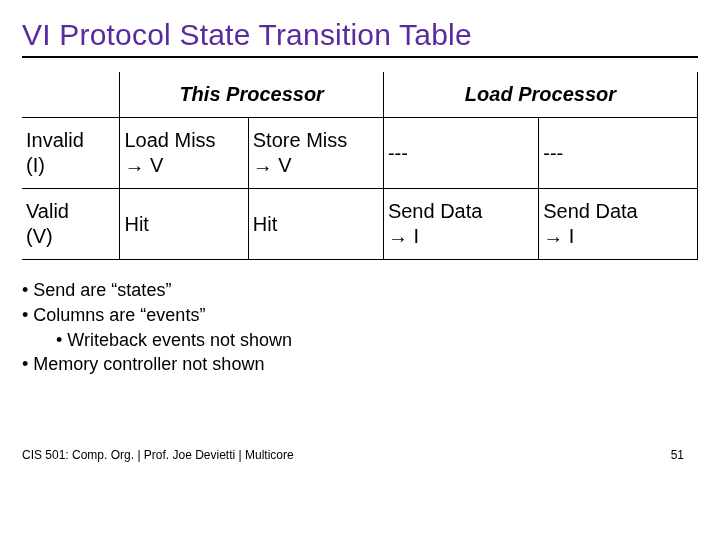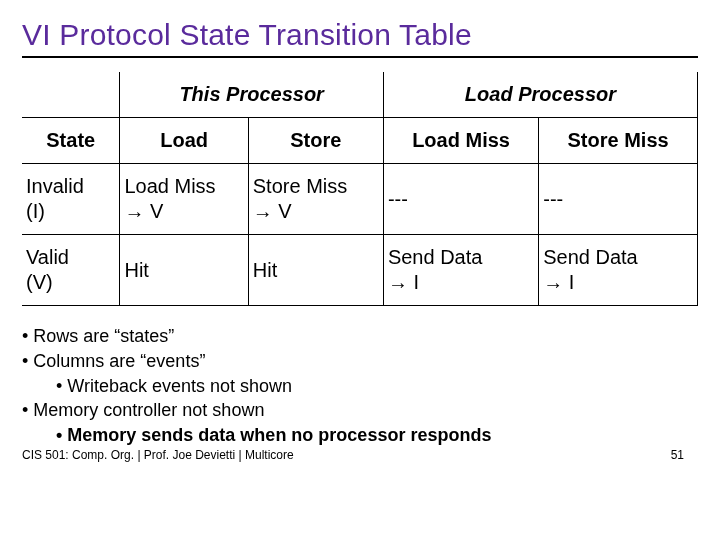--- a/index.html
+++ b/index.html
@@ -42,27 +42,20 @@
         <col class="c3">
         <col class="c4">
     </colgroup>
     <tbody>
         <tr>
       <th class="corner"></th>
       <th colspan="2" class="ital nb-top">This Processor</th>
       <th colspan="2" class="ital nb-top">Load Processor</th>
     </tr>
     <tr>
-      <th class="nb-left">State</th>
-      <th>Load</th>
-      <th>Store</th>
-      <th>Load Miss</th>
-      <th>Store Miss</th>
-    </tr>
-    <tr>
       <td class="nb-left">
         <span>Invalid</span><br>
         <span>(I)</span>
       </td>
       <td>
         <span>Load Miss</span><br>
         <span class="arrow">→ V</span>
       </td>
       <td>
         <span>Store Miss</span><br>
@@ -85,25 +78,24 @@
       <td>
         <span>Send Data</span><br>
         <span class="arrow">→ I</span>
       </td>
     </tr>
   </tbody>
     </table>
 
   <div class="bullets">
     <ul>
-      <li class="lvl1">Rows are “states”</li>
+      <li class="lvl1">Send are “states”</li>
       <li class="lvl1">Columns are “events”</li>
       <li class="lvl2">Writeback events not shown</li>
       <li class="lvl1">Memory controller not shown</li>
-      <li class="lvl2 bold">Memory sends data when no processor responds</li>
     </ul>
   </div>
 
   <div class="footer">
     <span>CIS 501: Comp. Org. |  Prof. Joe Devietti  |  Multicore</span>
     <span>51</span>
   </div>
 </div>
 
 </body></html>

